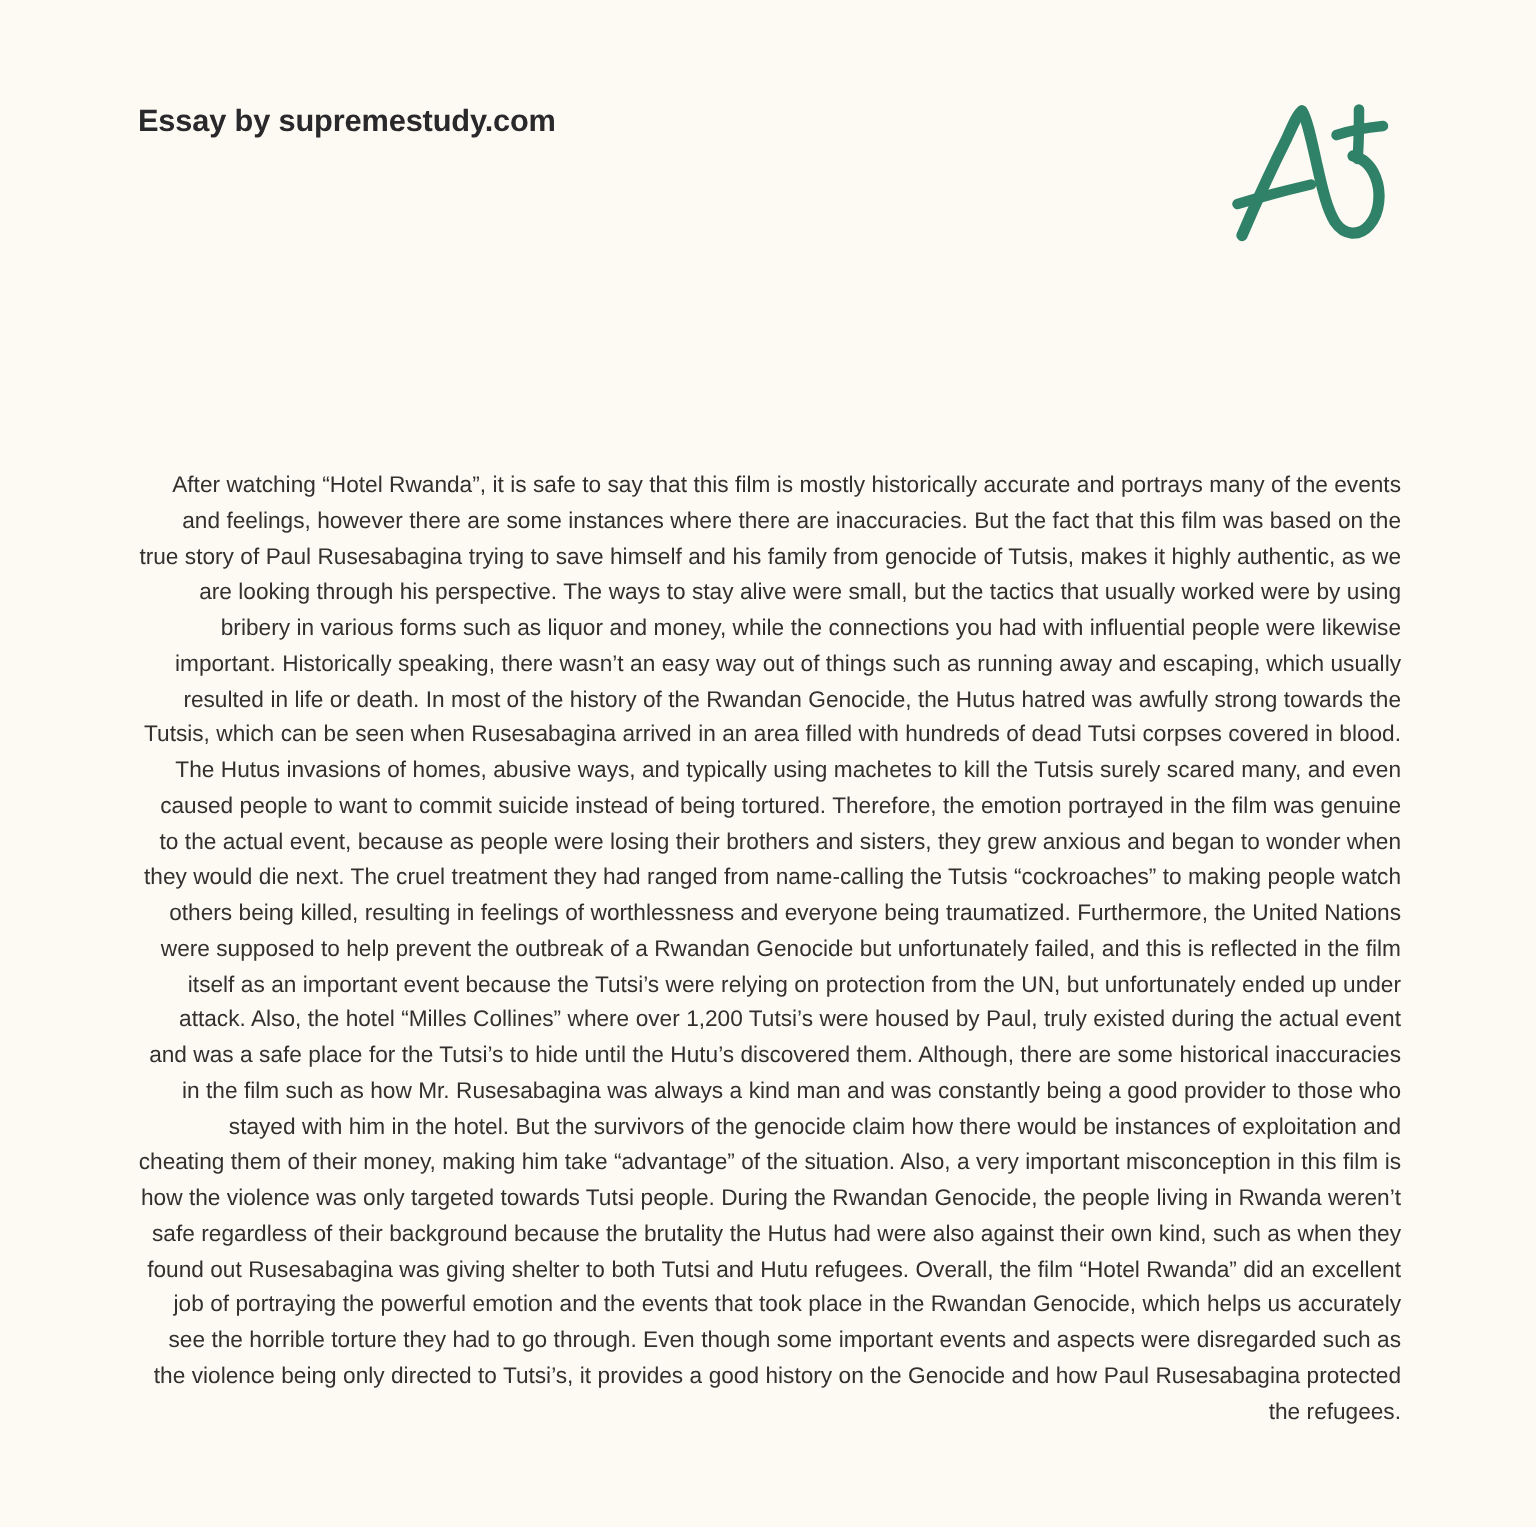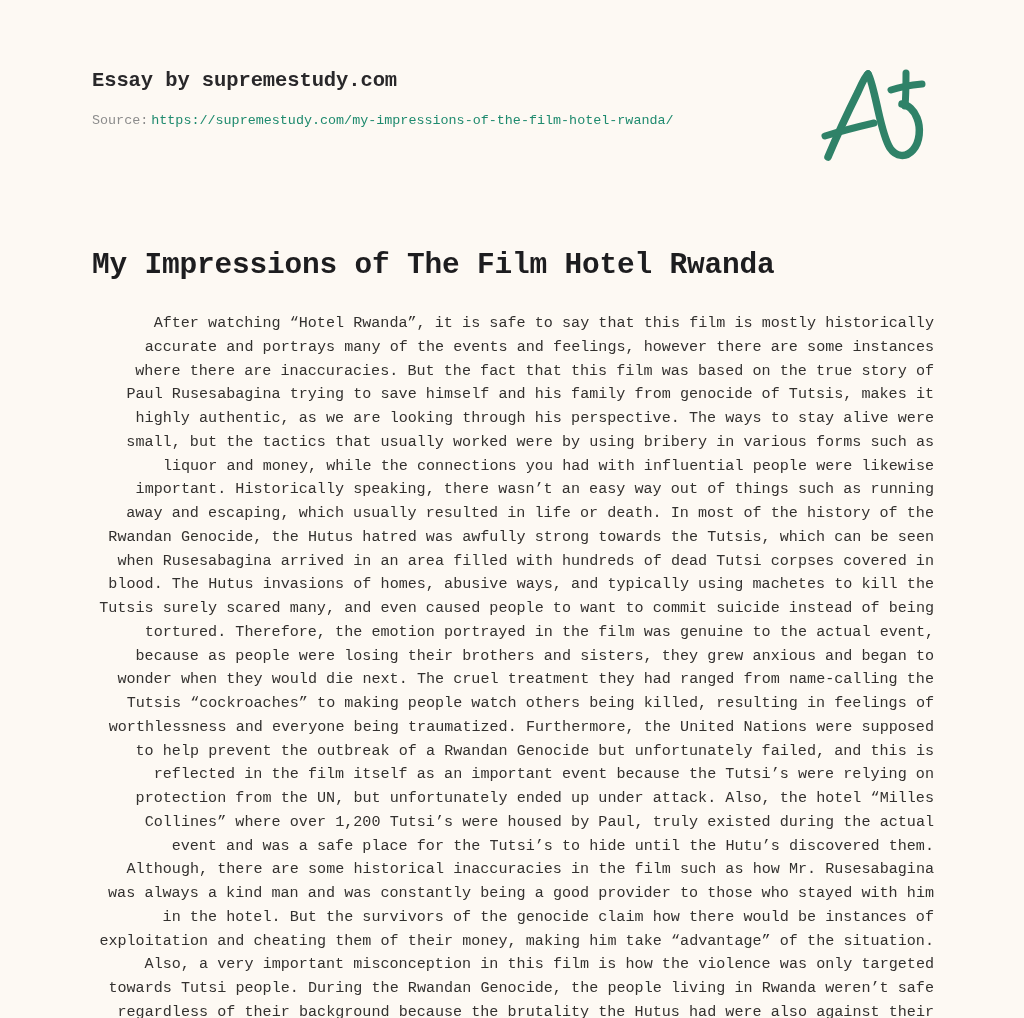--- a/index.html
+++ b/index.html
@@ -12,21 +12,20 @@
     background: #fdf9f3;
     font-family: "Liberation Sans", sans-serif;
     -webkit-font-smoothing: antialiased;
     overflow: hidden;
   }
   .page {
     position: relative;
     width: 1024px;
     height: 1018px;
     box-sizing: border-box;
-    font-family: Liberation Mono, monospace;
   }
 
   
   .header {
     position: absolute;
     left: 92px;
     top: 68px;
     width: 840px;
   }
   .site-byline {
@@ -95,23 +94,20 @@
     word-spacing: 0.1px;
   }
 </style>
 </head>
 <body>
 
 <div class="page">
 
   <div class="header">
     <div class="site-byline">Essay by supremestudy.com</div>
-    <div class="source-row">
-      <span class="source-label">Source:</span><a class="source-url" href="#">https://supremestudy.com/my-impressions-of-the-film-hotel-rwanda/</a>
-    </div>
   </div>
 
   <div class="logo">
     <svg viewBox="0 0 128 104" xmlns="http://www.w3.org/2000/svg">
       <g fill="none" stroke="#2f8268" stroke-linecap="round" stroke-linejoin="round">
 
         <path d="M16 95 C 24 76, 36 50, 46 30 C 50 21, 53 14, 56 12" stroke-width="7.5"></path>
 
         <path d="M56 12 C 59 16, 62 30, 66 48 C 70 66, 73 78, 78 86
                  C 84 95, 94 96, 101 88 C 108 80, 109 66, 105 56
@@ -119,17 +115,16 @@
 
         <path d="M13 74 C 26 70, 45 65, 62 61" stroke-width="7"></path>
 
         <path d="M79 28 C 88 25, 100 23, 110 22" stroke-width="7"></path>
 
         <path d="M94 11 C 94 22, 94 34, 93 44" stroke-width="7"></path>
       </g>
     </svg>
   </div>
 
-  <h1 class="title">My Impressions of The Film Hotel Rwanda</h1>
 
   <p class="essay-body">After watching “Hotel Rwanda”, it is safe to say that this film is mostly historically accurate and portrays many of the events and feelings, however there are some instances where there are inaccuracies. But the fact that this film was based on the true story of Paul Rusesabagina trying to save himself and his family from genocide of Tutsis, makes it highly authentic, as we are looking through his perspective. The ways to stay alive were small, but the tactics that usually worked were by using bribery in various forms such as liquor and money, while the connections you had with influential people were likewise important. Historically speaking, there wasn’t an easy way out of things such as running away and escaping, which usually resulted in life or death. In most of the history of the Rwandan Genocide, the Hutus hatred was awfully strong towards the Tutsis, which can be seen when Rusesabagina arrived in an area filled with hundreds of dead Tutsi corpses covered in blood. The Hutus invasions of homes, abusive ways, and typically using machetes to kill the Tutsis surely scared many, and even caused people to want to commit suicide instead of being tortured. Therefore, the emotion portrayed in the film was genuine to the actual event, because as people were losing their brothers and sisters, they grew anxious and began to wonder when they would die next. The cruel treatment they had ranged from name-calling the Tutsis “cockroaches” to making people watch others being killed, resulting in feelings of worthlessness and everyone being traumatized. Furthermore, the United Nations were supposed to help prevent the outbreak of a Rwandan Genocide but unfortunately failed, and this is reflected in the film itself as an important event because the Tutsi’s were relying on protection from the UN, but unfortunately ended up under attack. Also, the hotel “Milles Collines” where over 1,200 Tutsi’s were housed by Paul, truly existed during the actual event and was a safe place for the Tutsi’s to hide until the Hutu’s discovered them. Although, there are some historical inaccuracies in the film such as how Mr. Rusesabagina was always a kind man and was constantly being a good provider to those who stayed with him in the hotel. But the survivors of the genocide claim how there would be instances of exploitation and cheating them of their money, making him take “advantage” of the situation. Also, a very important misconception in this film is how the violence was only targeted towards Tutsi people. During the Rwandan Genocide, the people living in Rwanda weren’t safe regardless of their background because the brutality the Hutus had were also against their own kind, such as when they found out Rusesabagina was giving shelter to both Tutsi and Hutu refugees. Overall, the film “Hotel Rwanda” did an excellent job of portraying the powerful emotion and the events that took place in the Rwandan Genocide, which helps us accurately see the horrible torture they had to go through. Even though some important events and aspects were disregarded such as the violence being only directed to Tutsi’s, it provides a good history on the Genocide and how Paul Rusesabagina protected the refugees.</p>
 
 </div>
 
 </body></html>

